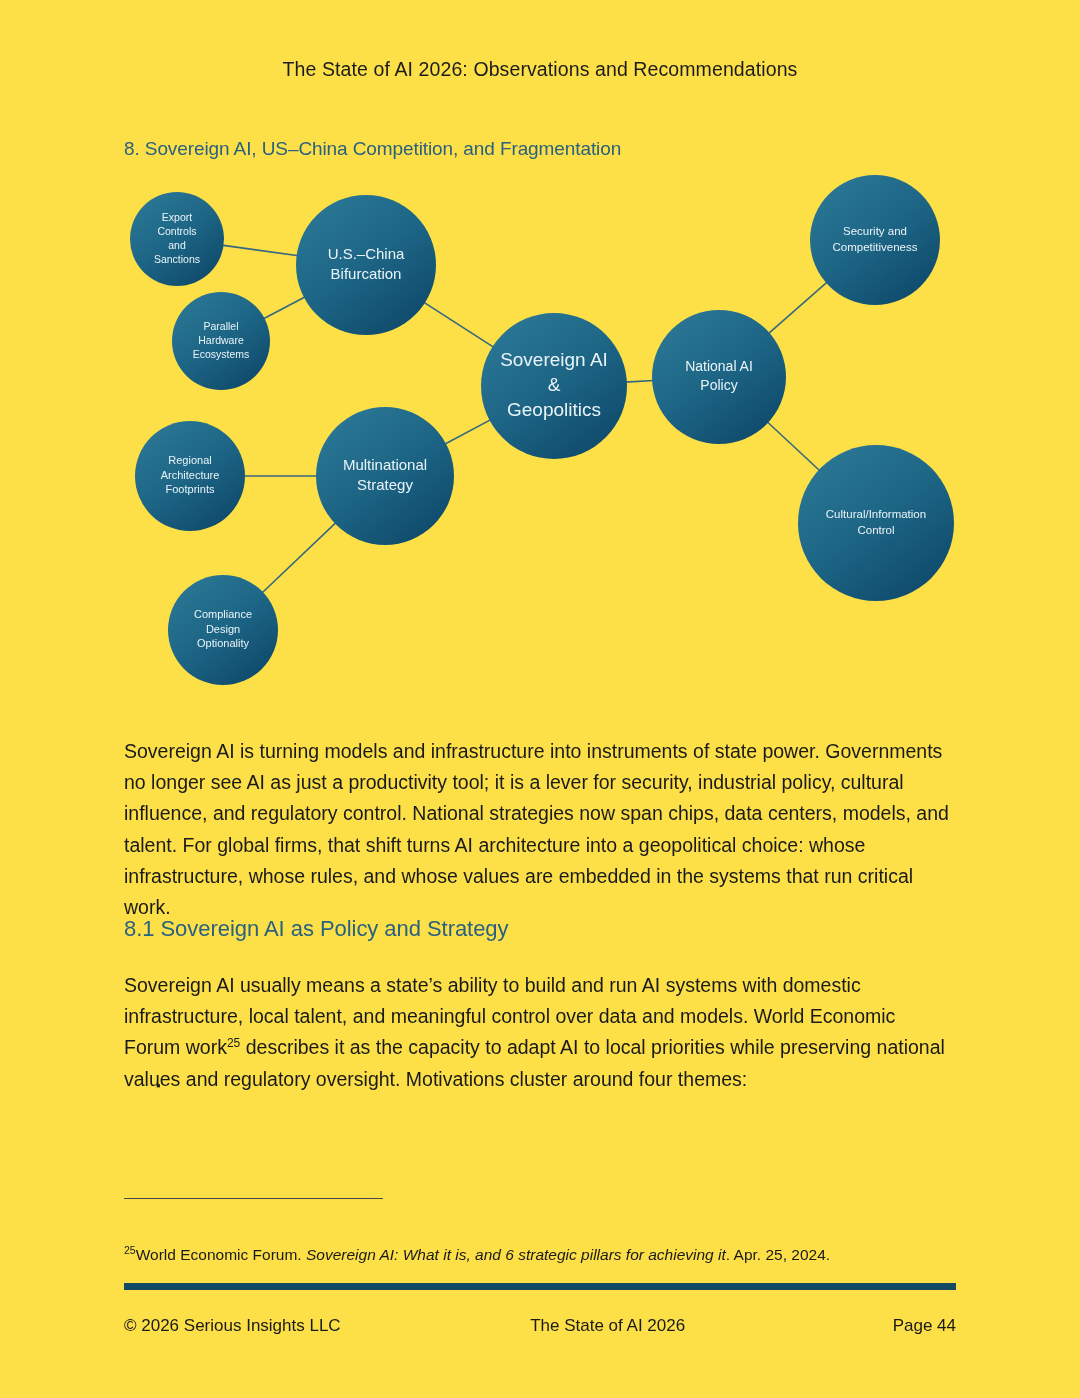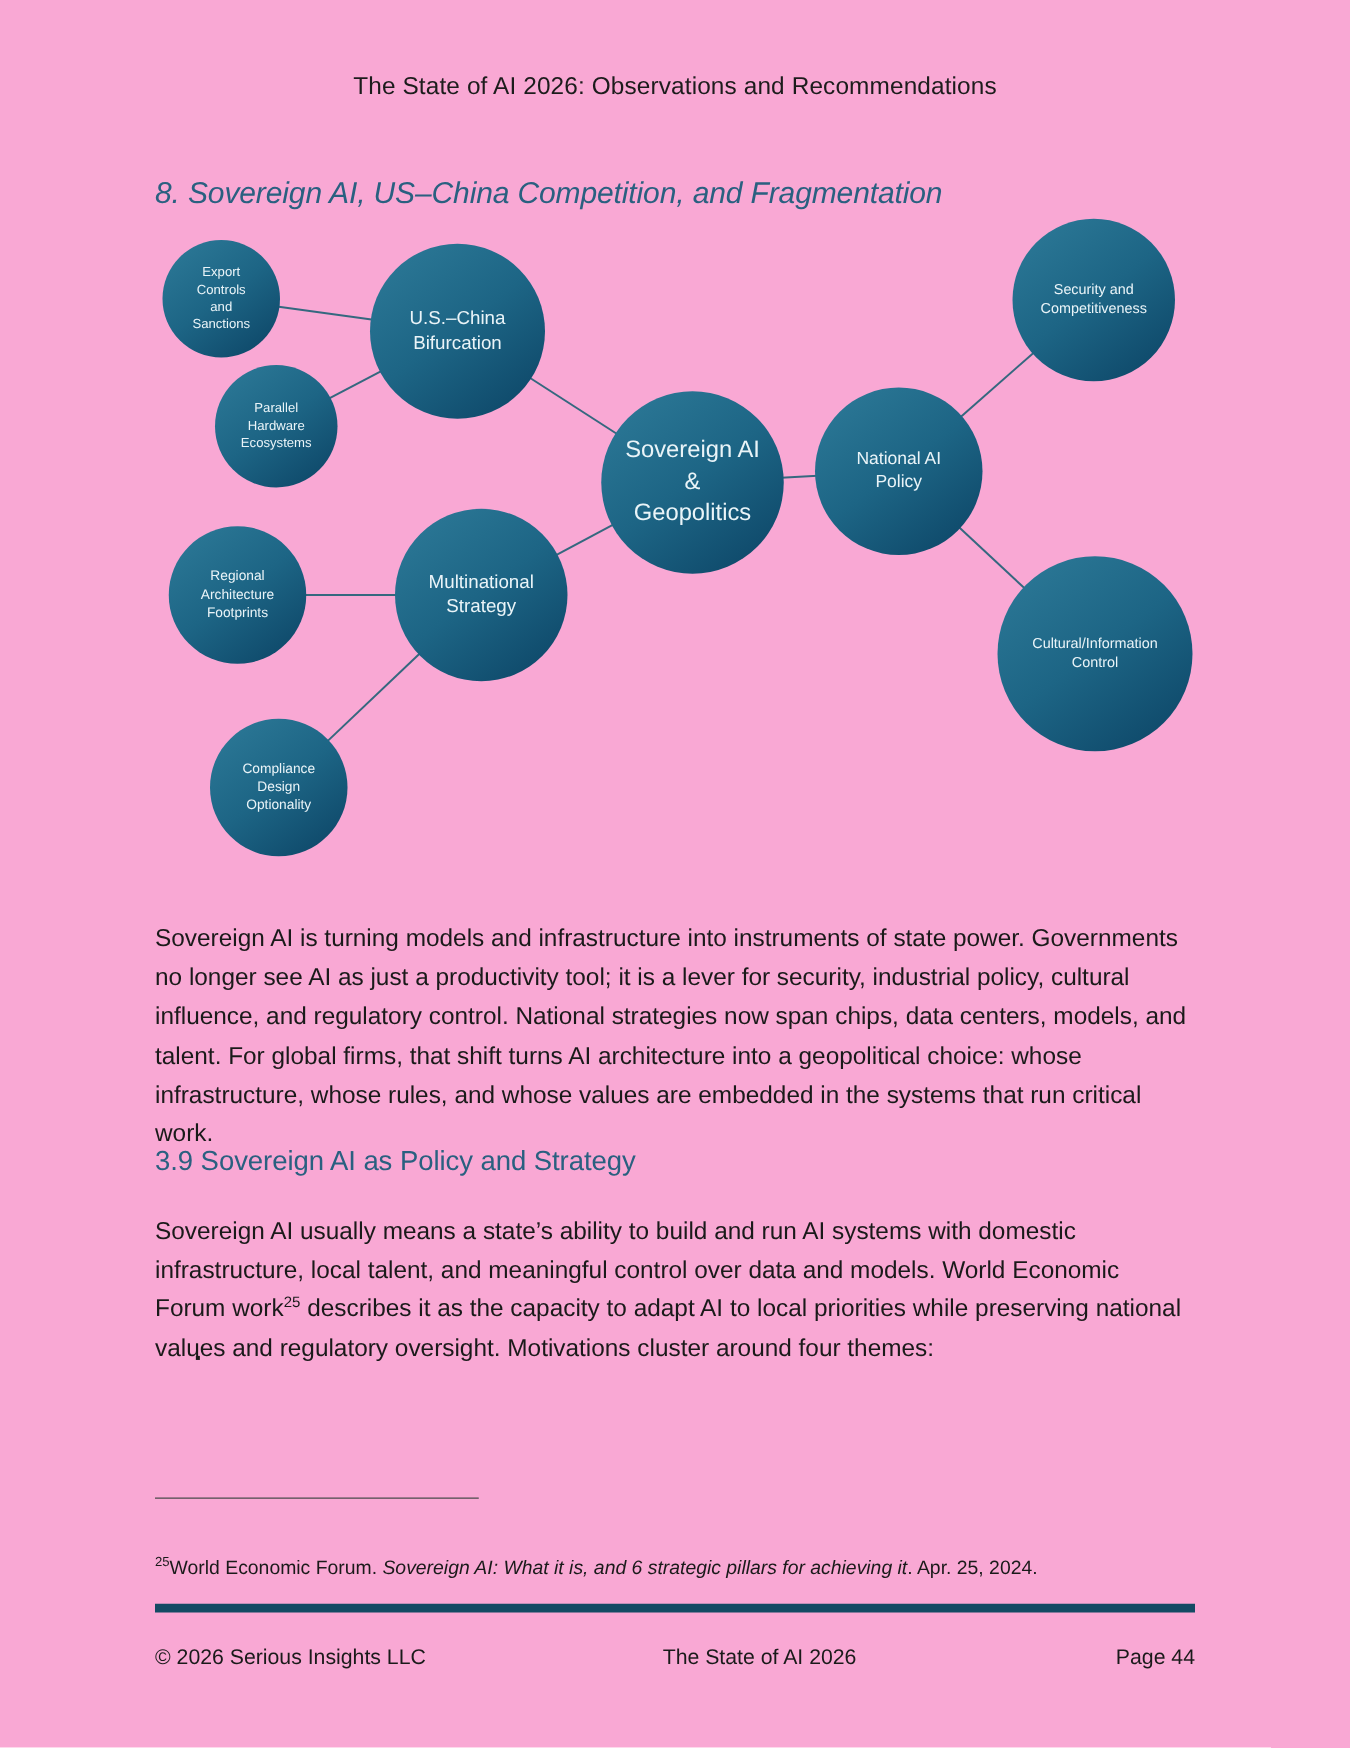--- a/index.html
+++ b/index.html
@@ -12,45 +12,44 @@
     height: 1398px;
     font-family: "Liberation Sans", sans-serif;
     color: #1a1a1a;
     position: relative;
     overflow: hidden;
   }
   .page {
     position: relative;
     width: 1080px;
     height: 1398px;
-    background: #f9a8d4;
+    background: #fde047;
   }
 
   
   .running-head {
     position: absolute;
     top: 58px;
     left: 0;
     width: 1080px;
     text-align: center;
     font-size: 19.5px;
     letter-spacing: 0.1px;
     color: #1c1c1c;
   }
 
   
   .h1 {
     position: absolute;
     left: 124px;
     top: 125px;
-    font-size: 24px;
+    font-size: 19px;
     color: #2a6080;
     letter-spacing: -0.1px;
     font-weight: 400;
-    font-style: italic;
   }
   .h2 {
     position: absolute;
     left: 124px;
     top: 898px;
     font-size: 22px;
     color: #2a6080;
     letter-spacing: -0.05px;
     font-weight: 400;
   }
@@ -255,21 +254,21 @@
             <circle cx="876" cy="523" r="78" fill="url(#bubbleGrad)"></circle>
             <text class="bubble-label" x="876" y="515.41" font-size="11.5" fill="#eaf4f8">Cultural/Information</text>
             <text class="bubble-label" x="876" y="530.5899999999999" font-size="11.5" fill="#eaf4f8">Control</text>
           </g>
         </g>
     </svg>
   </div>
 
   <p class="para" id="para-intro">Sovereign AI is turning models and infrastructure into instruments of state power. Governments no longer see AI as just a productivity tool; it is a lever for security, industrial policy, cultural influence, and regulatory control. National strategies now span chips, data centers, models, and talent. For global firms, that shift turns AI architecture into a geopolitical choice: whose infrastructure, whose rules, and whose values are embedded in the systems that run critical work.</p>
 
-  <h2 class="h2">3.9 Sovereign AI as Policy and Strategy</h2>
+  <h2 class="h2">8.1 Sovereign AI as Policy and Strategy</h2>
 
   <p class="para" id="para-policy"><span>Sovereign AI usually means a state’s ability to build and run AI systems with domestic infrastructure, local talent, and meaningful control over data and models. World Economic Forum work</span><sup class="fn-ref">25</sup><span> describes it as the capacity to adapt AI to local priorities while preserving national values and regulatory oversight.  Motivations cluster around four themes:</span></p>
 
   <ul class="bullet-list">
     <li class="bullet-item">
       <span class="bullet-marker">▪</span>
     </li>
   </ul>
 
   <div class="footnote-rule"></div>

